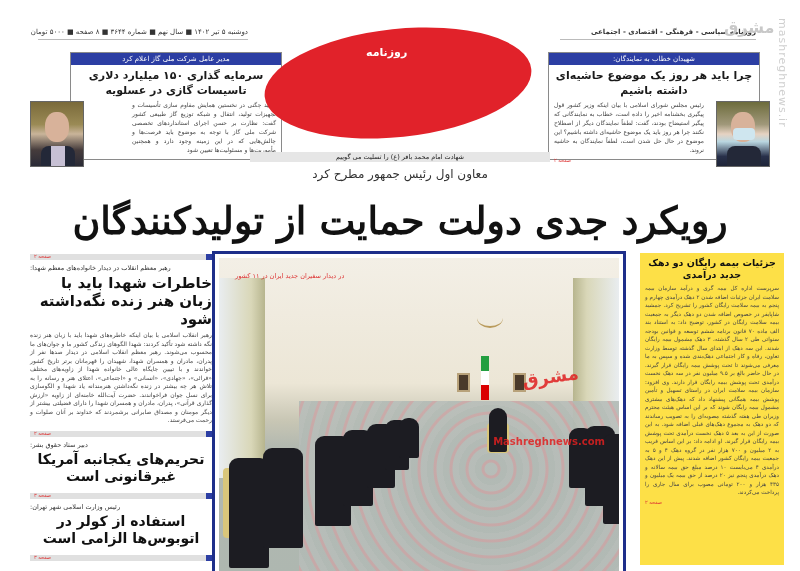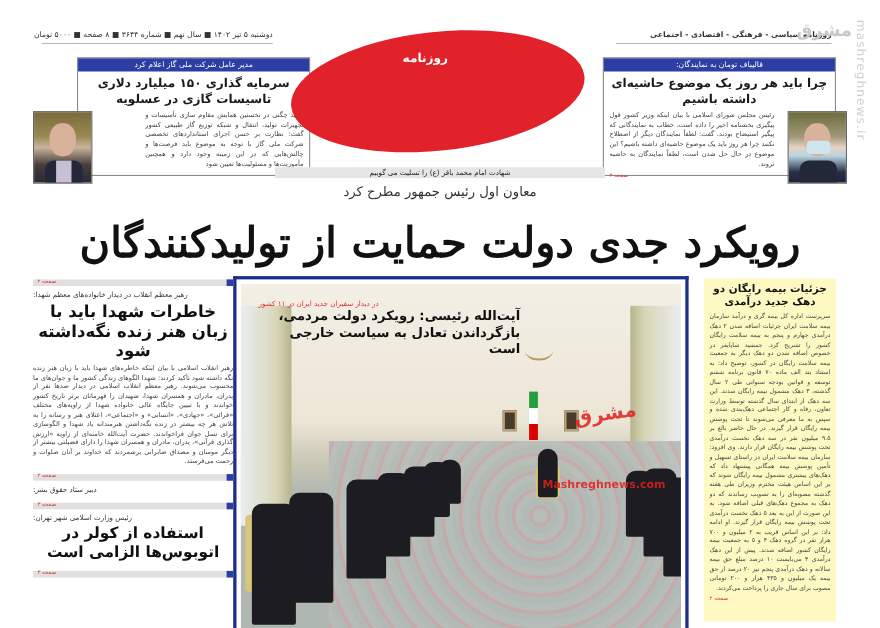--- a/index.html
+++ b/index.html
@@ -57,21 +57,21 @@
   .flag { position: absolute; left: 262px; top: 98px; width: 8px; height: 44px; background: linear-gradient(180deg,#239f40 33%, #fff 33% 66%, #da0000 66%); }
   .chandelier { position: absolute; left: 258px; top: 50px; width: 26px; height: 20px; border-bottom: 2px solid #b99b5c; border-radius: 0 0 50% 50%; }
   .person { position: absolute; background: #1c1c22; border-radius: 9px 9px 2px 2px; }
   .chair { position: absolute; background: #d9c67a; border-radius: 4px; }
   .cap-kicker { position: absolute; left: 16px; top: 14px; font-size: 6.5px; color: #d33; }
   .cap-title { position: absolute; left: 14px; top: 22px; width: 240px; font-size: 12px; font-weight: bold; color: #111; line-height: 15px; text-align: right; }
   .site-logo { position: absolute; right: 40px; top: 108px; font-size: 18px; color: #e02020; font-weight: bold; transform: rotate(-8deg); opacity: .85; }
   .site-url { position: absolute; right: 14px; top: 178px; font-size: 10px; color: #e02020; font-weight: bold; direction: ltr; opacity: .85; }
 
   
-  .col-right { position: absolute; left: 640px; top: 253px; width: 120px; height: 312px; background: #fef9c3; padding: 4px 5px; }
+  .col-right { position: absolute; left: 640px; top: 253px; width: 144px; height: 312px; background: #fde047; padding: 4px 5px; }
   .col-right .hed { font-size: 9.5px; line-height: 12px; }
   .col-right .txt { font-size: 5.6px; line-height: 8.5px; }
   .col-right .more { font-size: 5px; color: #d33; margin-top: 2px; }
 </style>
 </head>
 <body>
 
 <div class="topline left">دوشنبه ۵ تیر ۱۴۰۲ ■ سال نهم ■ شماره ۳۶۴۴ ■ ۸ صفحه ■ ۵۰۰۰ تومان</div>
 <div class="topline right">روزنامه سیاسی - فرهنگی - اقتصادی - اجتماعی</div>
 <div class="site-mark">مشرق</div>
@@ -85,21 +85,21 @@
     <div class="more">صفحه ۲</div>
   </div>
 </div>
 <div class="photo gas">
   <div class="face"></div>
   <div class="hairline"></div>
   <div class="shirt"></div>
 </div>
 
 <div class="sidebox right">
-  <div class="kicker">قالیباف تومان به نمایندگان:</div>
+  <div class="kicker">شهیدان خطاب به نمایندگان:</div>
   <div class="title">چرا باید هر روز یک موضوع حاشیه‌ای داشته باشیم</div>
   <div style="padding-right:50px;">
     <div class="body">رئیس مجلس شورای اسلامی با بیان اینکه وزیر کشور قول پیگیری بخشنامه اخیر را داده است، خطاب به نمایندگانی که پیگیر استیضاح بودند، گفت: لطفاً نمایندگان دیگر از اصطلاح نکنند چرا هر روز باید یک موضوع حاشیه‌ای داشته باشیم؟ این موضوع در حال حل شدن است، لطفاً نمایندگان به حاشیه نروند.</div>
     <div class="more" style="text-align:left;">صفحه ۲</div>
   </div>
 </div>
 <div class="photo mp">
   <div class="face"></div>
   <div class="mask"></div>
   <div class="hairline"></div>
@@ -112,28 +112,29 @@
 <div class="tagline">شهادت امام محمد باقر (ع) را تسلیت می گوییم</div>
 <div class="subhead">معاون اول رئیس جمهور مطرح کرد</div>
 <div class="main-head">رویکرد جدی دولت حمایت از تولیدکنندگان داخلی</div>
 
 <div class="col-left">
   <div class="sect-bar">
     <span class="sq"></span>
     <span class="pg">صفحه ۲</span>
   </div>
   <div class="kick">رهبر معظم انقلاب در دیدار خانواده‌های معظم شهدا:</div>
-  <div class="hed" style="font-size:15px;line-height:18px;">خاطرات شهدا باید با زبان هنر زنده نگه‌داشته شود</div>
+  <div class="hed" style="font-size:15px;line-height:18px;text-align:right;">خاطرات شهدا باید با زبان هنر زنده نگه‌داشته شود</div>
   <div class="txt">رهبر انقلاب اسلامی با بیان اینکه خاطره‌های شهدا باید با زبان هنر زنده نگه داشته شود تأکید کردند: شهدا الگوهای زندگی کشور ما و جوان‌های ما محسوب می‌شوند. رهبر معظم انقلاب اسلامی در دیدار صدها نفر از پدران، مادران و همسران شهدا، شهیدان را قهرمانان برتر تاریخ کشور خواندند و با تبیین جایگاه عالی خانواده شهدا از زاویه‌های مختلف «فرائی»، «جهادی»، «انسانی» و «اجتماعی»، اعتلای هنر و رسانه را به تلاش هر چه بیشتر در زنده نگه‌داشتن هنرمندانه یاد شهدا و الگوسازی برای نسل جوان فراخواندند. حضرت آیت‌الله خامنه‌ای از زاویه «ارزش گذاری قرآنی»، پدران، مادران و همسران شهدا را دارای فضیلتی بیشتر از دیگر مومنان و مصداق صابرانی برشمردند که خداوند بر آنان صلوات و رحمت می‌فرستد.</div>
 
   <div class="sect-bar" style="margin-top:6px;">
     <span class="sq"></span>
     <span class="pg">صفحه ۲</span>
   </div>
   <div class="kick">دبیر ستاد حقوق بشر:</div>
+  <div class="hed">تحریم‌های یکجانبه آمریکا غیرقانونی است</div>
 
   <div class="sect-bar" style="margin-top:8px;">
     <span class="sq"></span>
     <span class="pg">صفحه ۳</span>
   </div>
   <div class="kick">رئیس وزارت اسلامی شهر تهران:</div>
   <div class="hed">استفاده از کولر در اتوبوس‌ها الزامی است</div>
   <div class="sect-bar" style="margin-top:8px;">
     <span class="sq"></span>
     <span class="pg">صفحه ۳</span>
@@ -156,21 +157,20 @@
     <div class="person" style="left:44px;top:190px;width:40px;height:100px;"></div>
     <div class="person" style="left:96px;top:178px;width:36px;height:90px;"></div>
     <div class="person" style="left:124px;top:172px;width:30px;height:76px;"></div>
     <div class="person" style="left:148px;top:166px;width:28px;height:64px;"></div>
     <div class="person" style="left:166px;top:162px;width:24px;height:50px;"></div>
     <div class="person" style="left:180px;top:160px;width:20px;height:40px;"></div>
     <div class="person" style="left:350px;top:170px;width:24px;height:60px;"></div>
     <div class="person" style="left:366px;top:168px;width:30px;height:80px;"></div>
     <div class="person" style="left:384px;top:176px;width:24px;height:90px;"></div>
     <div class="cap-kicker">در دیدار سفیران جدید ایران در ۱۱ کشور</div>
-    <div class="cap-title">آیت‌الله رئیسی: رویکرد دولت مردمی، بازگرداندن تعادل به سیاست خارجی است</div>
     <div class="site-logo">مشرق</div>
     <div class="site-url">Mashreghnews.com</div>
   </div>
 </div>
 
 <div class="col-right">
   <div class="hed">جزئیات بیمه رایگان دو دهک جدید درآمدی</div>
   <div class="txt">سرپرست اداره کل بیمه گری و درآمد سازمان بیمه سلامت ایران جزئیات اضافه شدن ۲ دهک درآمدی چهارم و پنجم به بیمه سلامت رایگان کشور را تشریح کرد. جمشید شاپایفر در خصوص اضافه شدن دو دهک دیگر به جمعیت بیمه سلامت رایگان در کشور، توضیح داد: به استناد بند الف ماده ۷۰ قانون برنامه ششم توسعه و قوانین بودجه سنواتی طی ۲ سال گذشته، ۳ دهک مشمول بیمه رایگان شدند. این سه دهک از ابتدای سال گذشته توسط وزارت تعاون، رفاه و کار اجتماعی دهک‌بندی شده و سپس به ما معرفی می‌شوند تا تحت پوشش بیمه رایگان قرار گیرند. در حال حاضر بالغ بر ۹.۵ میلیون نفر در سه دهک نخست درآمدی تحت پوشش بیمه رایگان قرار دارند. وی افزود: سازمان بیمه سلامت ایران در راستای تسهیل و تأمین پوشش بیمه همگانی پیشنهاد داد که دهک‌های بیشتری مشمول بیمه رایگان شوند که بر این اساس هیئت محترم وزیران طی هفته گذشته مصوبه‌ای را به تصویب رساندند که دو دهک به مجموع دهک‌های قبلی اضافه شود. به این صورت از این به بعد ۵ دهک نخست درآمدی تحت پوشش بیمه رایگان قرار گیرند. او ادامه داد: بر این اساس قریب به ۲ میلیون و ۷۰۰ هزار نفر در گروه دهک ۴ و ۵ به جمعیت بیمه رایگان کشور اضافه شدند. پیش از این دهک درآمدی ۴ می‌بایست ۱۰ درصد مبلغ حق بیمه سالانه و دهک درآمدی پنجم نیز ۲۰ درصد از حق بیمه یک میلیون و ۴۳۵ هزار و ۲۰۰ تومانی مصوب برای سال جاری را پرداخت می‌کردند.</div>
   <div class="more" style="text-align:left;">صفحه ۲</div>
 </div>

